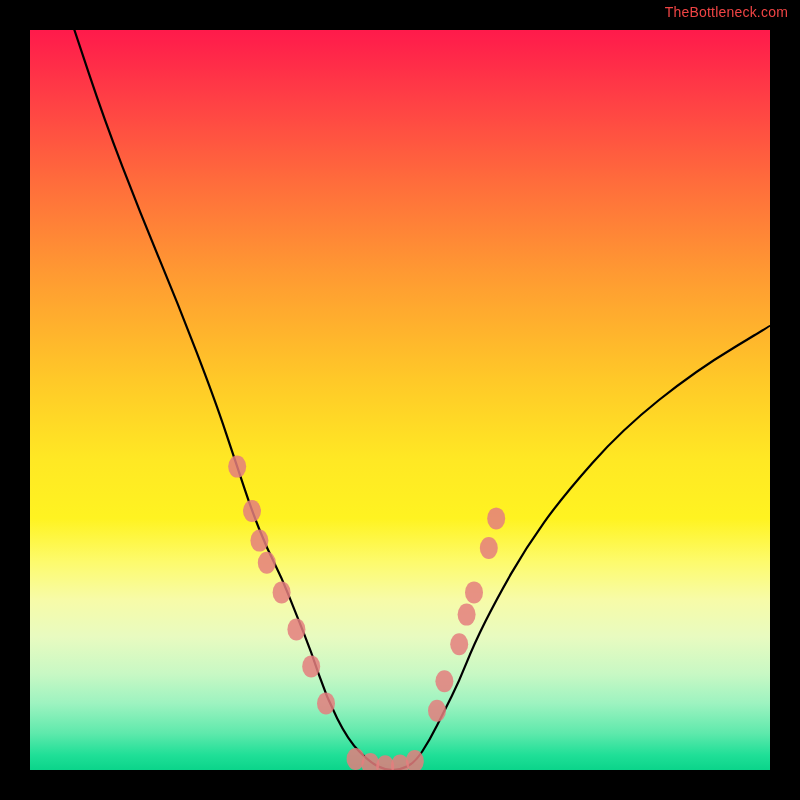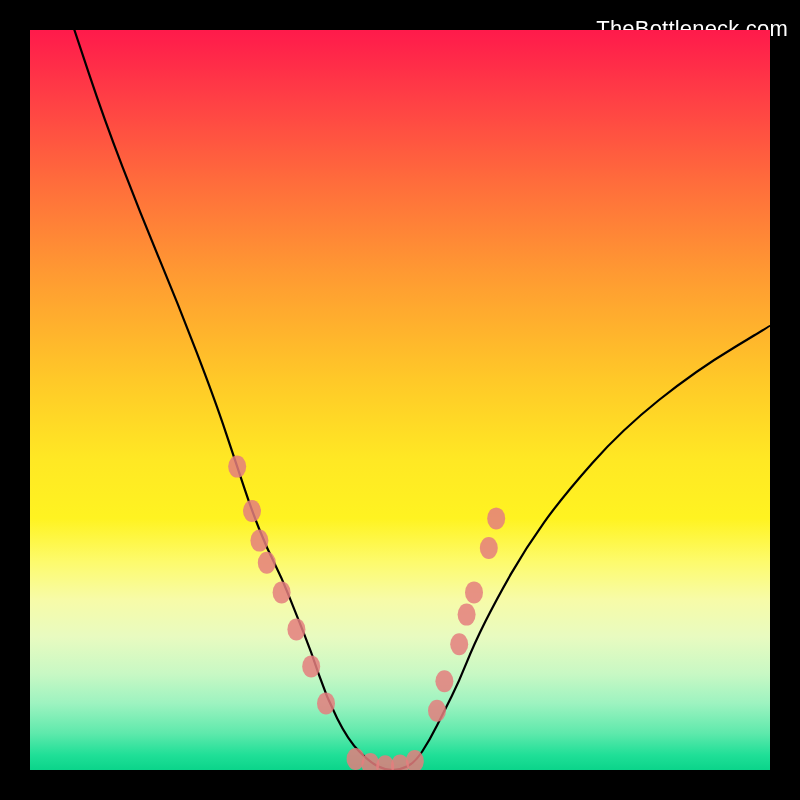--- a/index.html
+++ b/index.html
@@ -45,24 +45,24 @@
       #f7fba8 77%,
       #e8fbc0 82%,
       #c8f8c4 87%,
       #9df3c0 91%,
       #5fe9ac 95%,
       #1fdf97 98%,
       #0bd48a 100%);
   }
   .watermark {
     position: absolute;
-    top: 16px;
+    top: 4px;
     right: 12px;
-    color: #ffffff;
-    font-size: 22px;
+    color: #ef4444;
+    font-size: 14px;
     font-weight: 500;
     letter-spacing: 0.2px;
     user-select: none;
   }
   svg.curve {
     position: absolute;
     left: 0;
     top: 0;
     width: 100%;
     height: 100%;

